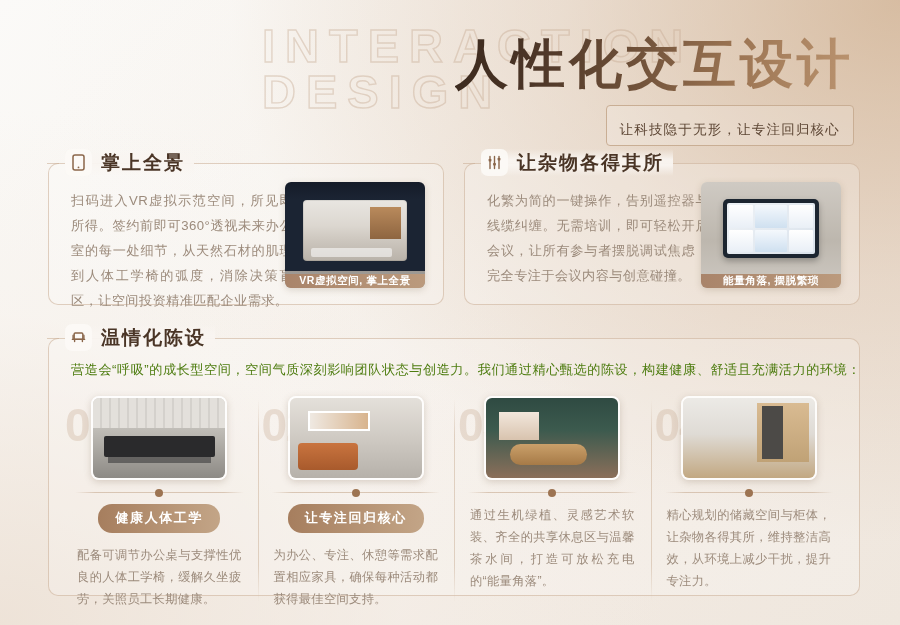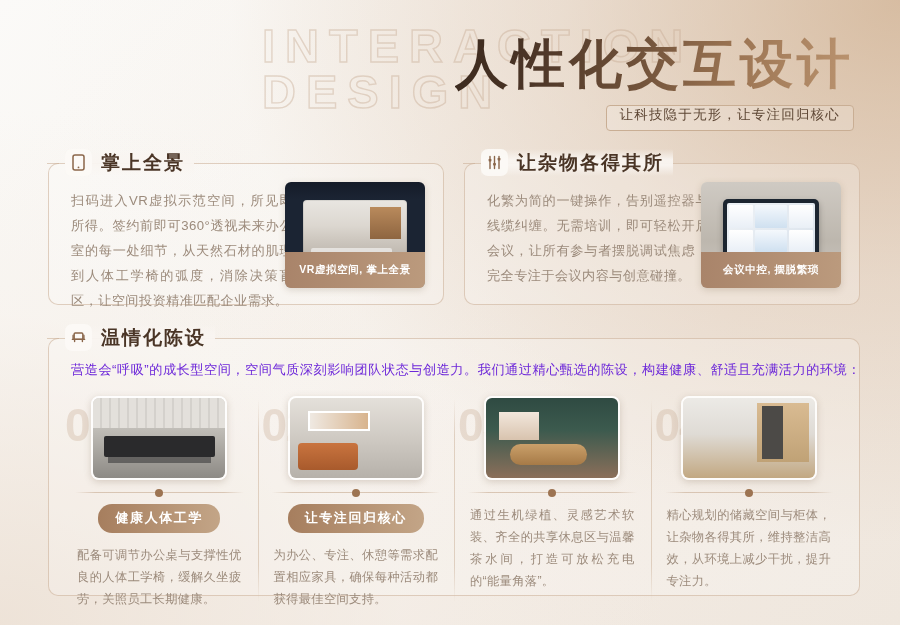--- a/index.html
+++ b/index.html
@@ -30,21 +30,21 @@
     font-family:"Liberation Serif","DejaVu Serif",serif;
     font-size:53px; font-weight:700; letter-spacing:4px; line-height:60px;
     white-space:nowrap;
     background:linear-gradient(95deg,#3b2a1e 0%,#4a3426 18%,#6d4f38 44%,#9c7553 70%,#bb9470 100%);
     -webkit-background-clip:text; background-clip:text;
     -webkit-text-fill-color:transparent; color:transparent;
   }
   .subtitle{
     position:absolute; right:46px; top:105px;
     border:1px solid #c9ae94; border-radius:4px;
-    padding:0 13px 6px; font-size:13.5px; letter-spacing:1.2px;
+    padding:15px 13px 6px; font-size:13.5px; letter-spacing:1.2px;
     color:#5d4634; white-space:nowrap;
     background:rgba(255,255,255,0.18);
   }
 
   
   .card{
     position:absolute;
     border:1px solid rgba(200,172,146,0.55);
     border-radius:10px;
     background:rgba(255,255,255,0.22);
@@ -81,21 +81,21 @@
     position:absolute; left:22px; top:24px; width:222px;
     font-size:13.2px; line-height:25px; color:#9c8b7c; letter-spacing:0.4px;
     text-align:justify;
   }
   .cpic{
     position:absolute; right:18px; top:18px; width:140px; height:106px;
     border-radius:6px; overflow:hidden;
     box-shadow:0 2px 7px rgba(120,95,70,0.22);
   }
   .cpic .cap{
-    position:absolute; left:0; right:0; bottom:0; height:36px;
+    position:absolute; left:0; right:0; bottom:0; height:14px;
     background:linear-gradient(90deg,#a9846a,#b99madd);
     background:linear-gradient(90deg,#a9846a 0%,#bb9a7d 100%);
     color:#fff; font-size:10.5px; font-weight:700; letter-spacing:0.6px;
     display:flex; align-items:center; justify-content:center;
   }
 
   
   .ph{ position:absolute; inset:0; }
   .ph-vr{
     background:
@@ -168,21 +168,21 @@
     background:linear-gradient(180deg,#d9bb92,#c0a276);
   }
   .ph-store::after{
     content:""; position:absolute; right:24%; top:10%; width:16%; height:66%;
     background:#4c4a47;
   }
 
   
   .intro{
     position:absolute; left:22px; top:22px; right:22px;
-    font-size:13.2px; color:#6d28d9; letter-spacing:0.5px; white-space:nowrap;
+    font-size:13.2px; color:#4d7c0f; letter-spacing:0.5px; white-space:nowrap;
   }
   .grid{
     position:absolute; left:12px; right:12px; top:54px; bottom:10px;
     display:grid; grid-template-columns:repeat(4,1fr);
   }
   .col{ position:relative; padding:0 14px; }
   .col + .col::before{
     content:""; position:absolute; left:0; top:6px; bottom:8px; width:1px;
     background:linear-gradient(180deg,rgba(205,180,157,0) 0%,rgba(205,180,157,0.55) 18%,rgba(205,180,157,0.55) 82%,rgba(205,180,157,0) 100%);
   }
@@ -267,21 +267,21 @@
             <div class="scr">
               <i class="a"></i>
               <i class="b"></i>
               <i class="a"></i>
               <i class="a"></i>
               <i class="b"></i>
               <i class="a"></i>
             </div>
           </div>
       </div>
-      <div class="cap">会议中控, 摆脱繁琐</div>
+      <div class="cap">能量角落, 摆脱繁琐</div>
     </div>
   </div>
 
   <div class="card full">
     <div class="cardhead">
       <span class="hicon">
         <svg width="15" height="14" viewBox="0 0 15 14" fill="none" stroke="#8a664a" stroke-width="1.4">
           <rect x="3.2" y="2" width="8.6" height="6.2" rx="1"></rect>
           <path d="M1.4 4.6c0-.9.8-1.4 1.4-1.1v4.9H1.4zM13.6 4.6c0-.9-.8-1.4-1.4-1.1v4.9h1.4z" fill="#8a664a" stroke="none"></path>
           <path d="M1.4 8.4h12.2M3.6 8.4v2.2M11.4 8.4v2.2" stroke-linecap="round"></path>

